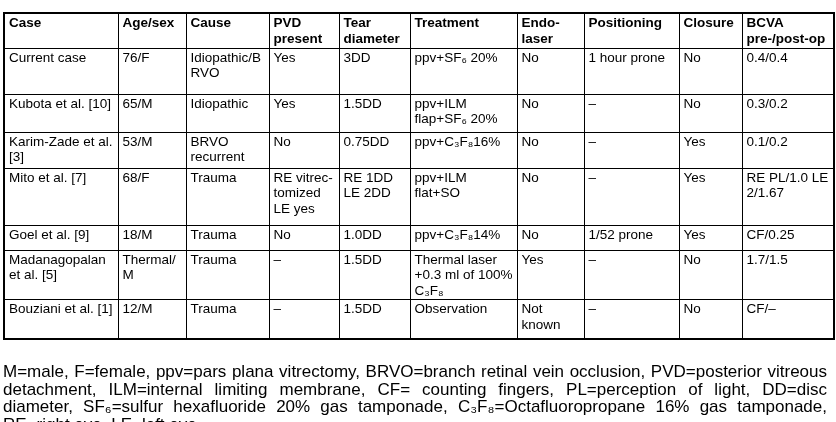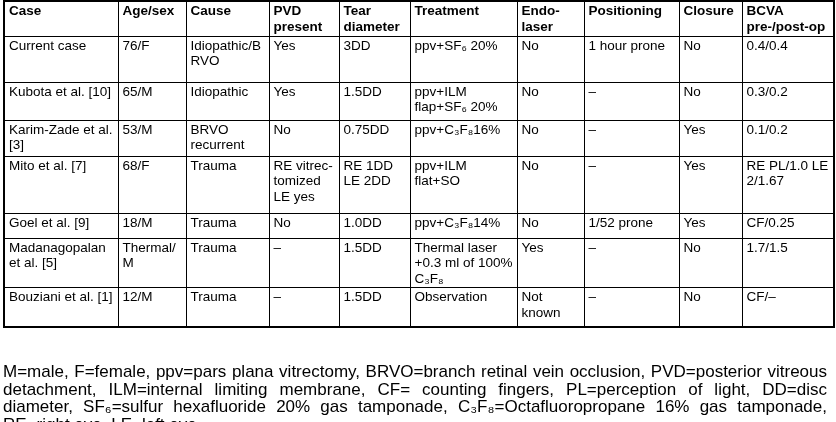--- a/index.html
+++ b/index.html
@@ -13,21 +13,21 @@
   .page {
     position: relative;
     width: 836px;
     height: 422px;
     background: #ffffff;
     overflow: hidden;
   }
   table.case-table {
     position: absolute;
     left: 3px;
-    top: 0;
+    top: 12px;
     width: 830px;
     border-collapse: collapse;
     table-layout: fixed;
     border: 2px solid #000000;
   }
   table.case-table th,
   table.case-table td {
     border: 1.5px solid #000000;
     vertical-align: top;
     text-align: left;

